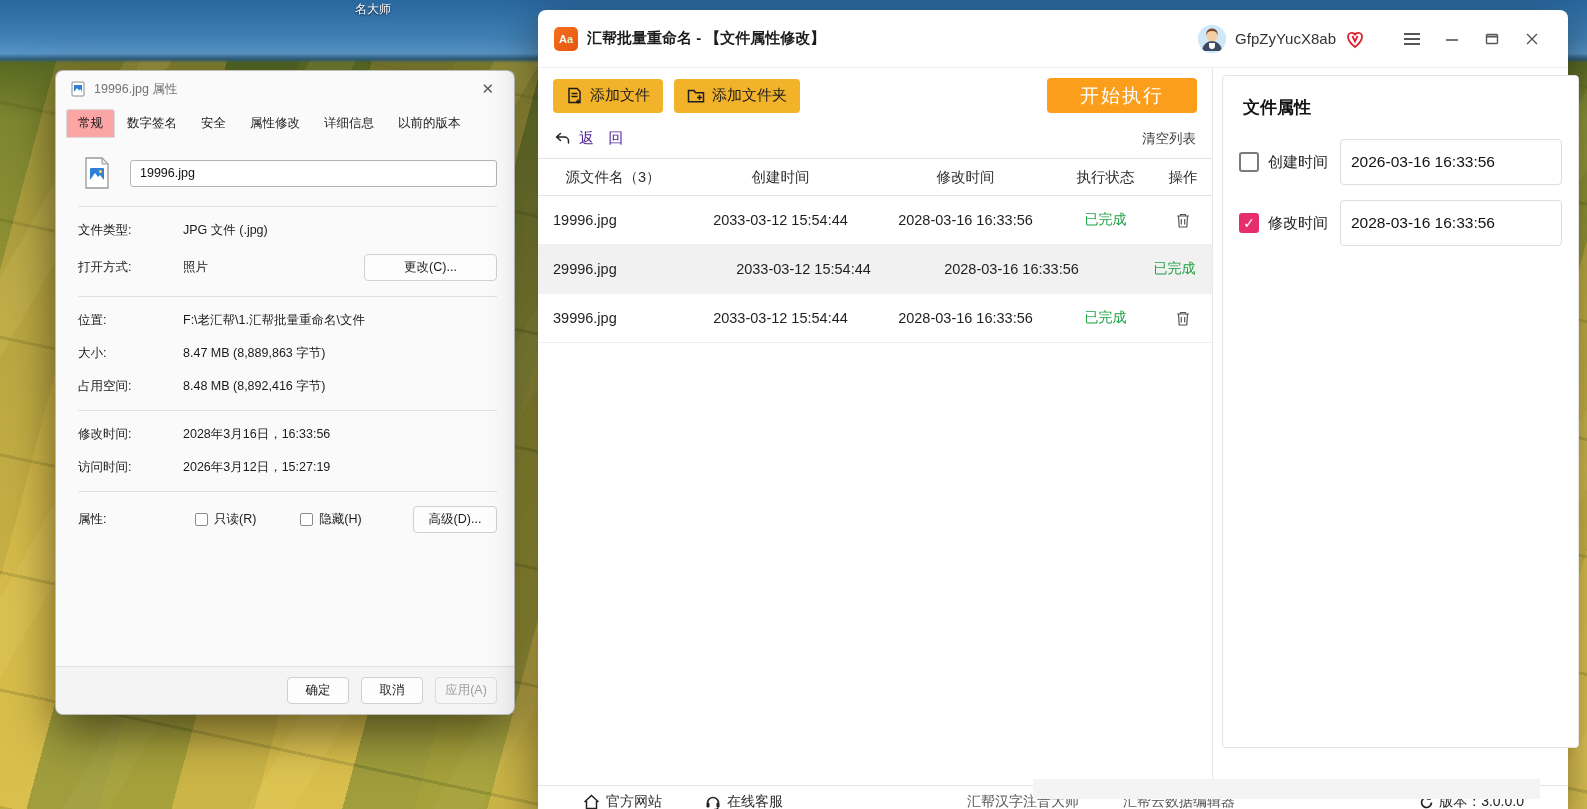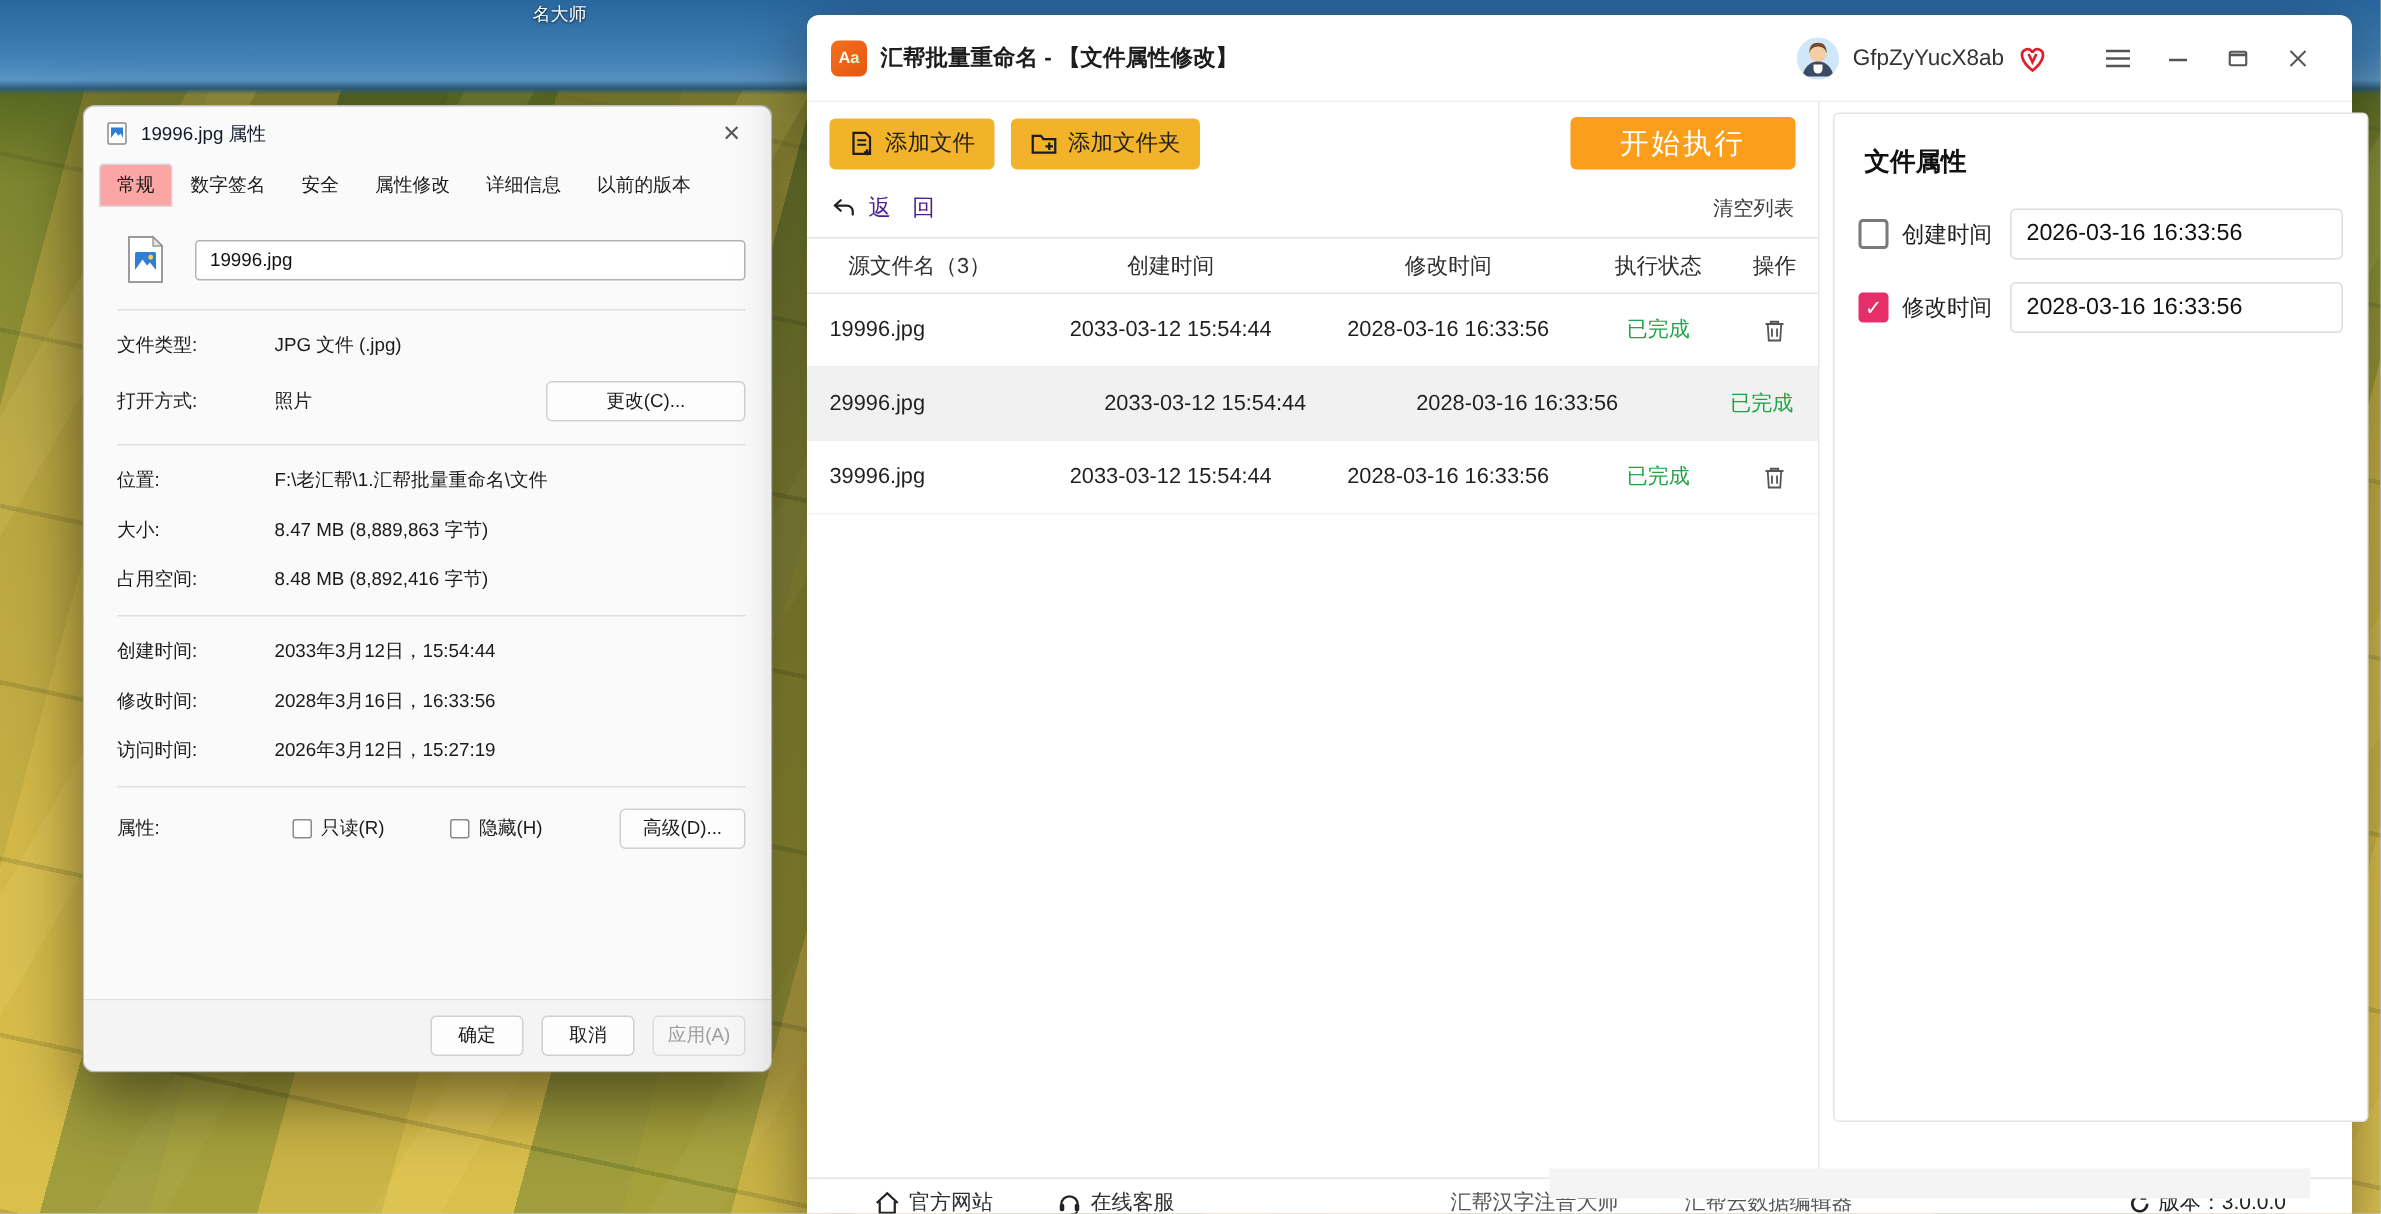--- a/index.html
+++ b/index.html
@@ -15,21 +15,21 @@
       repeating-linear-gradient(-60deg, rgba(255,235,140,.18) 0 40px, rgba(0,0,0,0) 40px 160px),
       linear-gradient(180deg,#41541c 7.5%,#8d8f38 15%,#bca944 38%,#d3bb4a 70%,#dcc44e 100%);
   }
   .desktop-label { position:absolute; left:355px; top:1px; color:#fff; font-size:12px; text-shadow:0 1px 2px rgba(0,0,0,.8); }
 
   
   .props-dialog { position:absolute; left:55px; top:70px; width:460px; height:645px;
     background:#fafafa; border:1px solid rgba(0,0,0,.25); border-radius:8px;
     box-shadow:0 18px 45px rgba(0,0,0,.5); display:flex; flex-direction:column; font-size:12.5px; color:#1b1b1b; }
   .pd-titlebar { height:36px; display:flex; align-items:center; padding:0 14px; gap:8px; }
-  .pd-title { flex:1; font-size:12.5px; color:#0f172a; }
+  .pd-title { flex:1; font-size:12.5px; color:#737373; }
   .pd-close { color:#5a5a5a; font-size:15px; cursor:default; padding:2px 6px; }
   .pd-tabs { display:flex; padding:0 10px; margin-top:2px; }
   .pd-tab { padding:5px 11px; font-size:12.5px; color:#1b1b1b; border:1px solid transparent; }
   .pd-tab.active { background:#fca5a5; border-color:#d9d9d9; border-radius:3px 3px 0 0; }
   .pd-content { flex:1; padding:12px 17px 0 22px; }
   .pd-filename-row { display:flex; align-items:center; gap:16px; margin:6px 0 16px 2px; }
   .pd-filename-input { flex:1; height:27px; border:1px solid #b4b4b4; border-radius:3px; padding:0 9px; font-size:12.5px; font-family:inherit; background:#fff; color:#111; }
   .pd-sep { border:none; border-top:1px solid #e1e1e1; margin:2px 0 14px 0; }
   .pd-row { display:flex; align-items:center; margin-bottom:15px; min-height:18px; }
   .pd-label { width:105px; flex:none; }
@@ -83,21 +83,21 @@
   .gray-strip { position:absolute; left:495px; bottom:23px; width:507px; height:20px; background:#f4f4f4; }
 
   .right-col { flex:1; display:flex; flex-direction:column; padding:7px 14px 0 9px; position:relative; }
   .panel-box { border:1px solid #e3e3e3; border-radius:4px; background:#fff; height:673px; padding:20px 16px; }
   .panel-title { font-size:17px; font-weight:700; color:#111; margin-bottom:20px; margin-left:4px; }
   .panel-row { display:flex; align-items:center; gap:9px; margin-bottom:15px; }
   .checkbox { width:20px; height:20px; border:2px solid #7a7a7a; border-radius:3px; background:#fff; flex:none;
     display:flex; align-items:center; justify-content:center; color:#fff; font-size:14px; font-weight:bold; }
   .checkbox.checked { background:#e62e6b; border-color:#e62e6b; }
   .panel-label { font-size:15px; color:#222; width:63px; flex:none; }
-  .date-input { flex:1; height:34px; border:1px solid #ddd; border-radius:4px; padding:0 10px; font-size:15.5px; color:#111; font-family:inherit; background:#fff; }
+  .date-input { flex:1; height:46px; border:1px solid #ddd; border-radius:4px; padding:0 10px; font-size:15.5px; color:#111; font-family:inherit; background:#fff; }
 
   .footer { height:37px; flex:none; border-top:1px solid #e5e5e5; display:flex; align-items:flex-start; padding:7px 44px 0 45px; font-size:14px; color:#2e2e2e; }
   .f-item { display:flex; align-items:center; gap:6px; }
   .f-item + .f-item { margin-left:43px; }
   .f-links { margin-left:auto; margin-right:auto; display:flex; gap:44px; color:#555; }
   .f-version { display:flex; align-items:center; gap:5px; font-size:14px; color:#222; }
 </style>
 </head>
 <body>
 
@@ -158,24 +158,20 @@
       <span class="pd-label">大小:</span>
       <span class="pd-value">8.47 MB (8,889,863 字节)</span>
     </div>
     <div class="pd-row">
       <span class="pd-label">占用空间:</span>
       <span class="pd-value">8.48 MB (8,892,416 字节)</span>
     </div>
 
     <hr class="pd-sep">
 
-    <div class="pd-row">
-      <span class="pd-label">创建时间:</span>
-      <span class="pd-value">2033年3月12日，15:54:44</span>
-    </div>
     <div class="pd-row">
       <span class="pd-label">修改时间:</span>
       <span class="pd-value">2028年3月16日，16:33:56</span>
     </div>
     <div class="pd-row">
       <span class="pd-label">访问时间:</span>
       <span class="pd-value">2026年3月12日，15:27:19</span>
     </div>
 
     <hr class="pd-sep">

